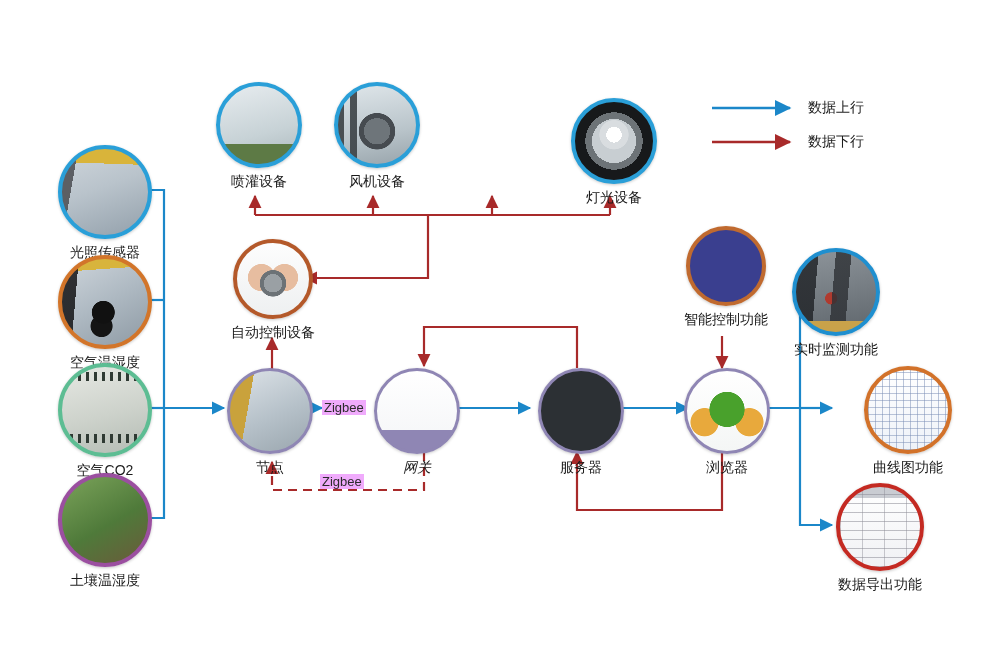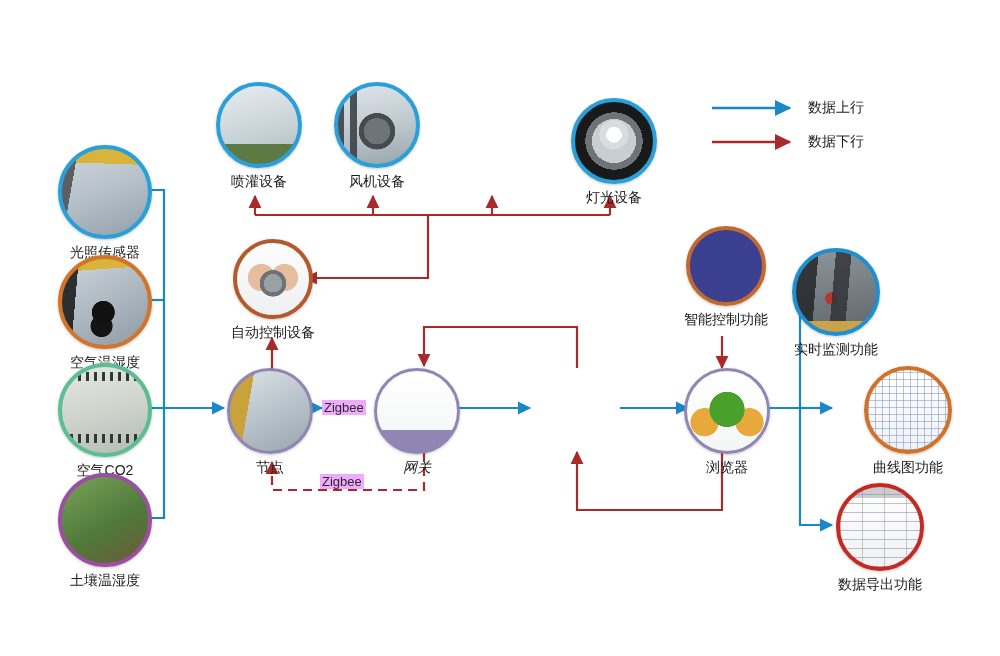--- a/index.html
+++ b/index.html
@@ -215,20 +215,24 @@
   </div>
 
   <div class="node" style="left:227px;top:368px;">
     <div class="ring ph-node" style="width:80px;height:80px;border:3px solid #8f86b4;"></div>
     <div class="caption">节点</div>
   </div>
   <div class="node" style="left:374px;top:368px;font-style:italic;">
     <div class="ring ph-gateway" style="width:80px;height:80px;border:3px solid #8f86b4;"></div>
     <div class="caption">网关</div>
   </div>
+  <div class="node" style="left:538px;top:368px;">
+    <div class="ring ph-server" style="width:80px;height:80px;border:3px solid #8f86b4;"></div>
+    <div class="caption">服务器</div>
+  </div>
   <div class="node" style="left:684px;top:368px;">
     <div class="ring ph-browser" style="width:80px;height:80px;border:3px solid #8f86b4;"></div>
     <div class="caption">浏览器</div>
   </div>
 
   <div class="node" style="left:792px;top:248px;">
     <div class="ring ph-monitor" style="width:80px;height:80px;border:4px solid #1f8fcf;"></div>
     <div class="caption">实时监测功能</div>
   </div>
   <div class="node" style="left:864px;top:366px;">

